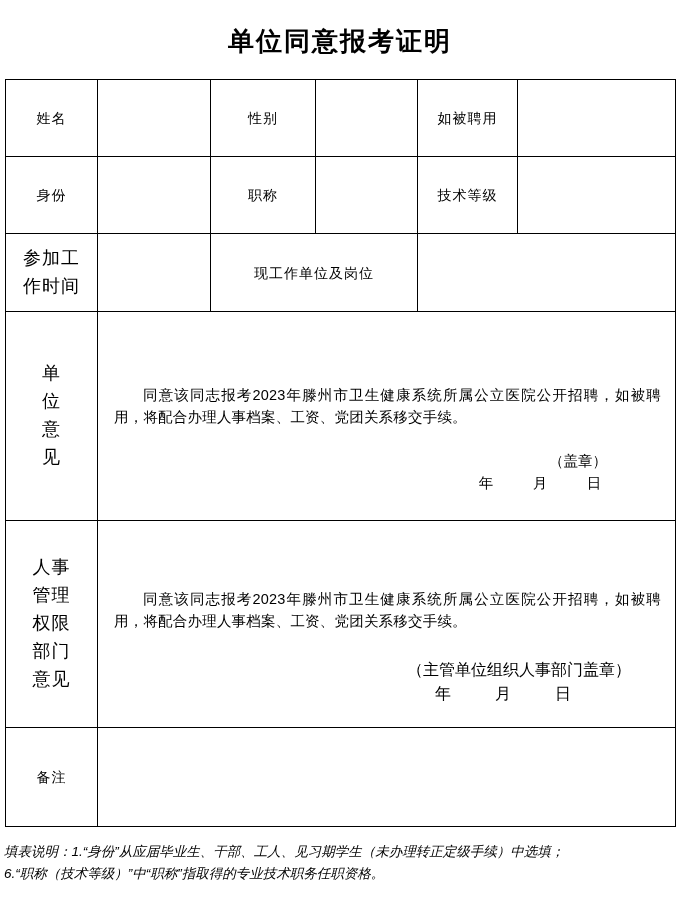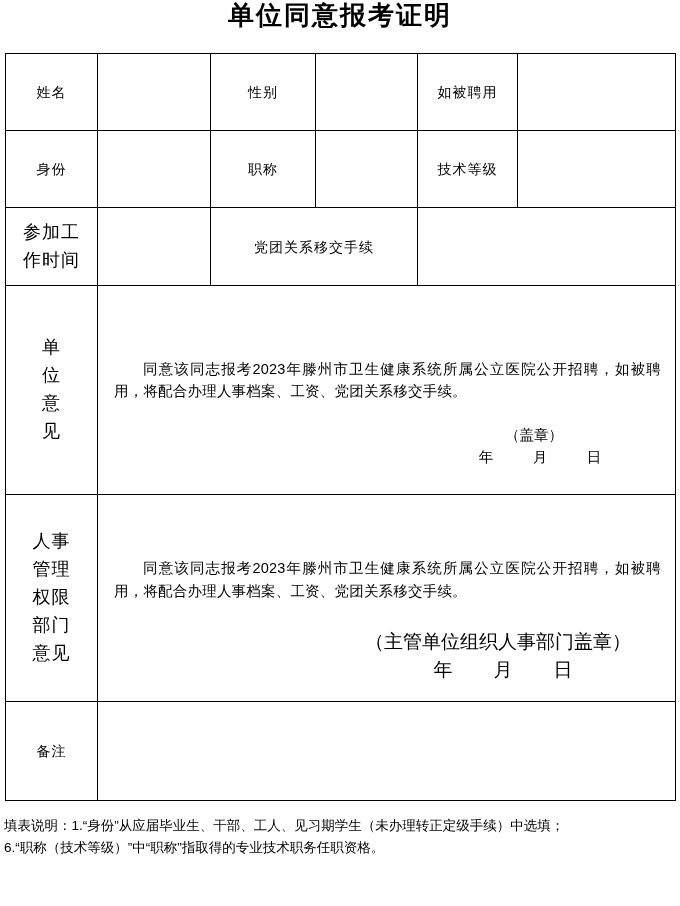--- a/index.html
+++ b/index.html
@@ -20,20 +20,21 @@
     width: 680px;
     height: 906px;
     box-sizing: border-box;
   }
   .doc-title {
     text-align: center;
     font-size: 26px;
     font-weight: bold;
     letter-spacing: 2px;
     margin: 0;
+    padding-top: 26px;
     padding-bottom: 0;
     line-height: 1.2;
     font-family: "Liberation Serif", "DejaVu Serif", serif;
   }
   table.form {
     border-collapse: collapse;
     table-layout: fixed;
     width: 670px;
     margin-left: 5px;
     margin-top: 22px;
@@ -95,40 +96,39 @@
 
   .seal-block {
     margin-top: 22px;
     text-align: right;
     padding-right: 18px;
     font-size: 14.5px;
     line-height: 1.5;
   }
   .seal-line {
     display: block;
-    text-align: center;
     width: 146px;
     margin-left: auto;
     margin-right: 36px;
     margin-top: 8px;
   }
   .date-line {
     display: block;
     width: 190px;
     margin-left: auto;
     margin-right: 8px;
     text-align: center;
     letter-spacing: 0px;
   }
   .date-line span { display: inline-block; width: 54px; text-align: center; }
   .seal-block2 {
     margin-top: 26px;
     text-align: right;
     padding-right: 10px;
-    font-size: 19px;
+    font-size: 16px;
     line-height: 1.45;
   }
   .seal-line2 {
     display: block;
     text-align: right;
     padding-right: 20px;
   }
   .date-line2 {
     display: block;
     width: 240px;
@@ -139,21 +139,21 @@
   .date-line2 span { display: inline-block; width: 60px; text-align: center; }
 
   .footnote {
     margin: 14px 0 0 4px;
     width: 672px;
     font-size: 13.5px;
     line-height: 1.6;
     font-family: "Liberation Sans", "DejaVu Sans", sans-serif;
     letter-spacing: 0px;
   }
-  .footnote div { white-space: nowrap; }
+  .footnote div { white-space: nowrap; font-style: italic; }
 </style>
 </head>
 <body>
 
 <div class="page">
 
   <h1 class="doc-title">单位同意报考证明</h1>
 
   <table class="form">
     <colgroup>
@@ -196,21 +196,21 @@
         <td class="blank-cell"></td>
       </tr>
 
       <tr class="r-work">
         <td>
           <span class="lbl-vert">参加工
 作时间</span>
         </td>
         <td class="blank-cell"></td>
         <td colspan="2">
-          <span class="lbl">党团关系移交手续</span>
+          <span class="lbl">现工作单位及岗位</span>
         </td>
         <td colspan="2" class="blank-cell"></td>
       </tr>
 
       <tr class="r-big">
         <td>
           <span class="lbl-vert">单
 位
 意
 见</span>

